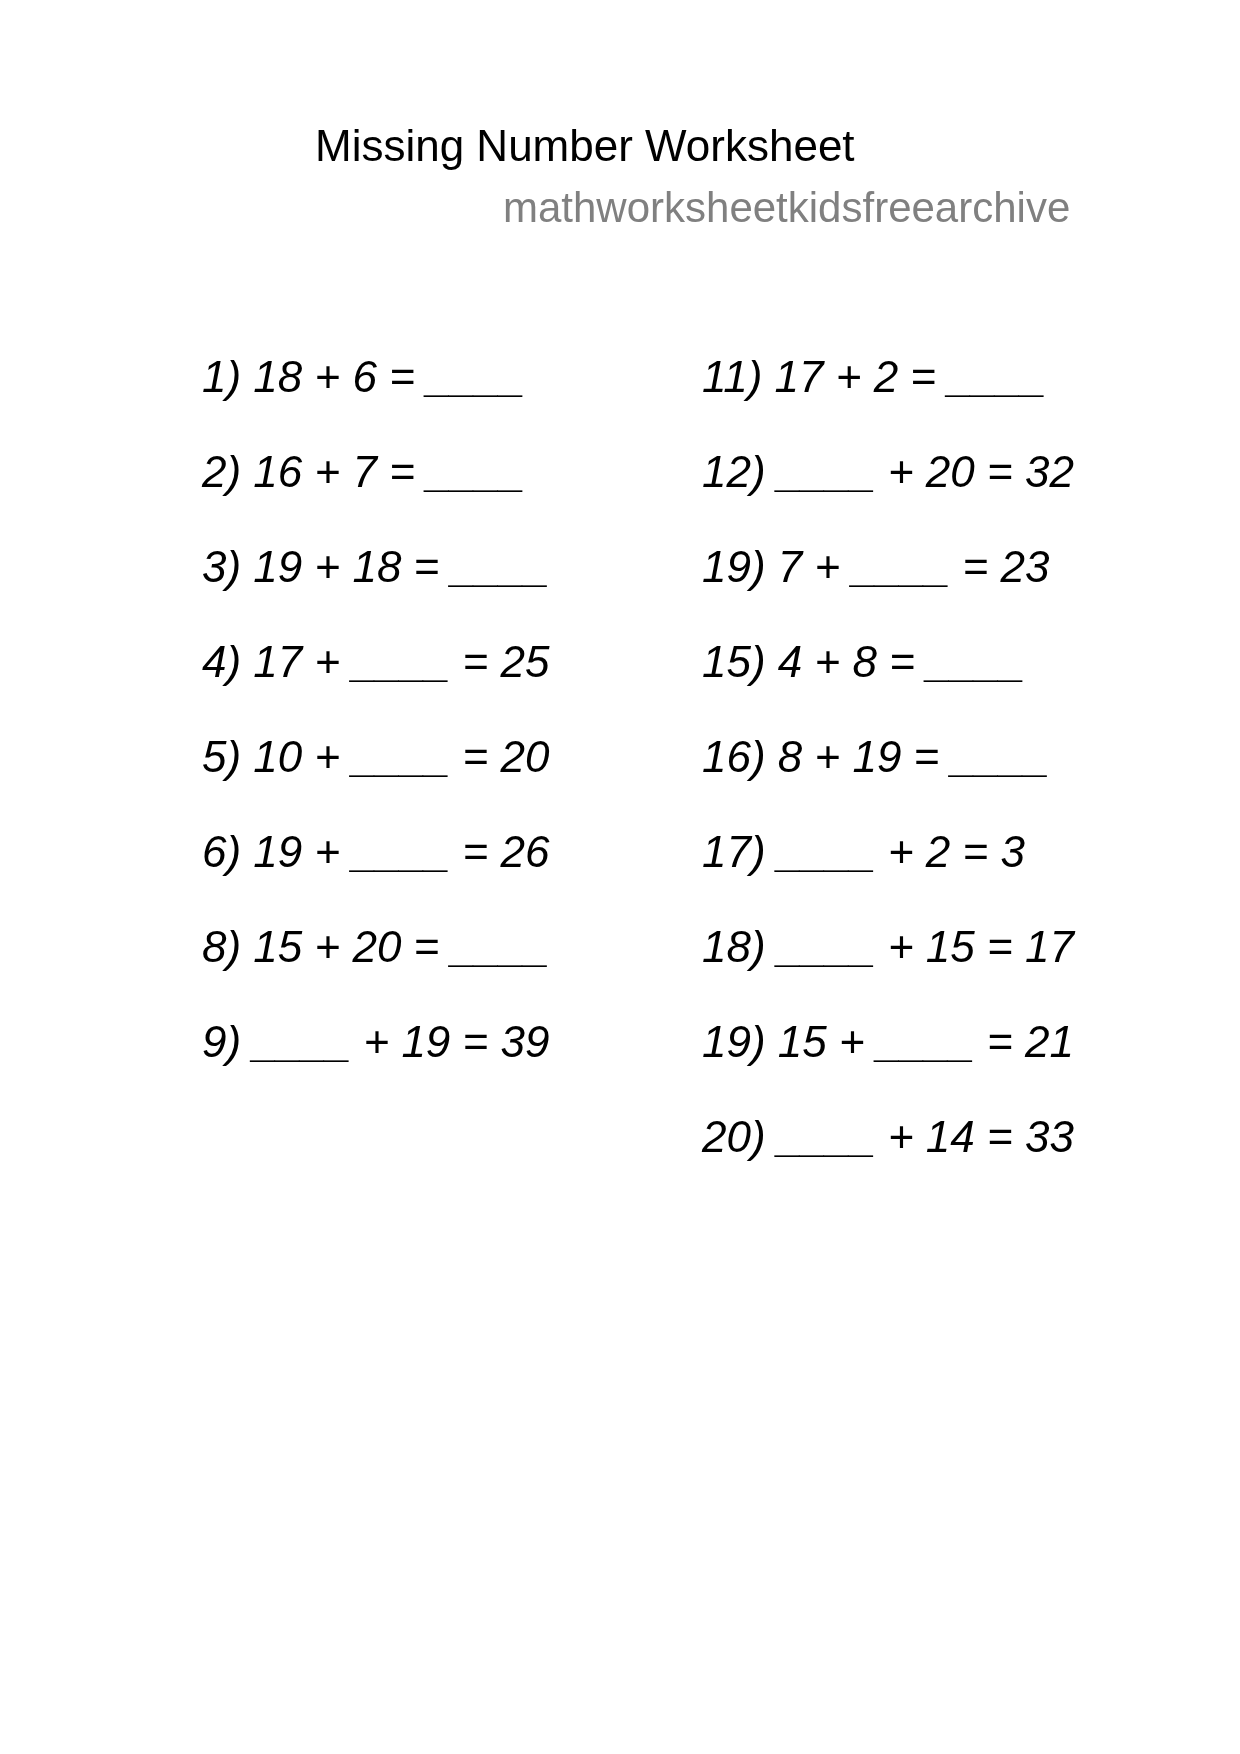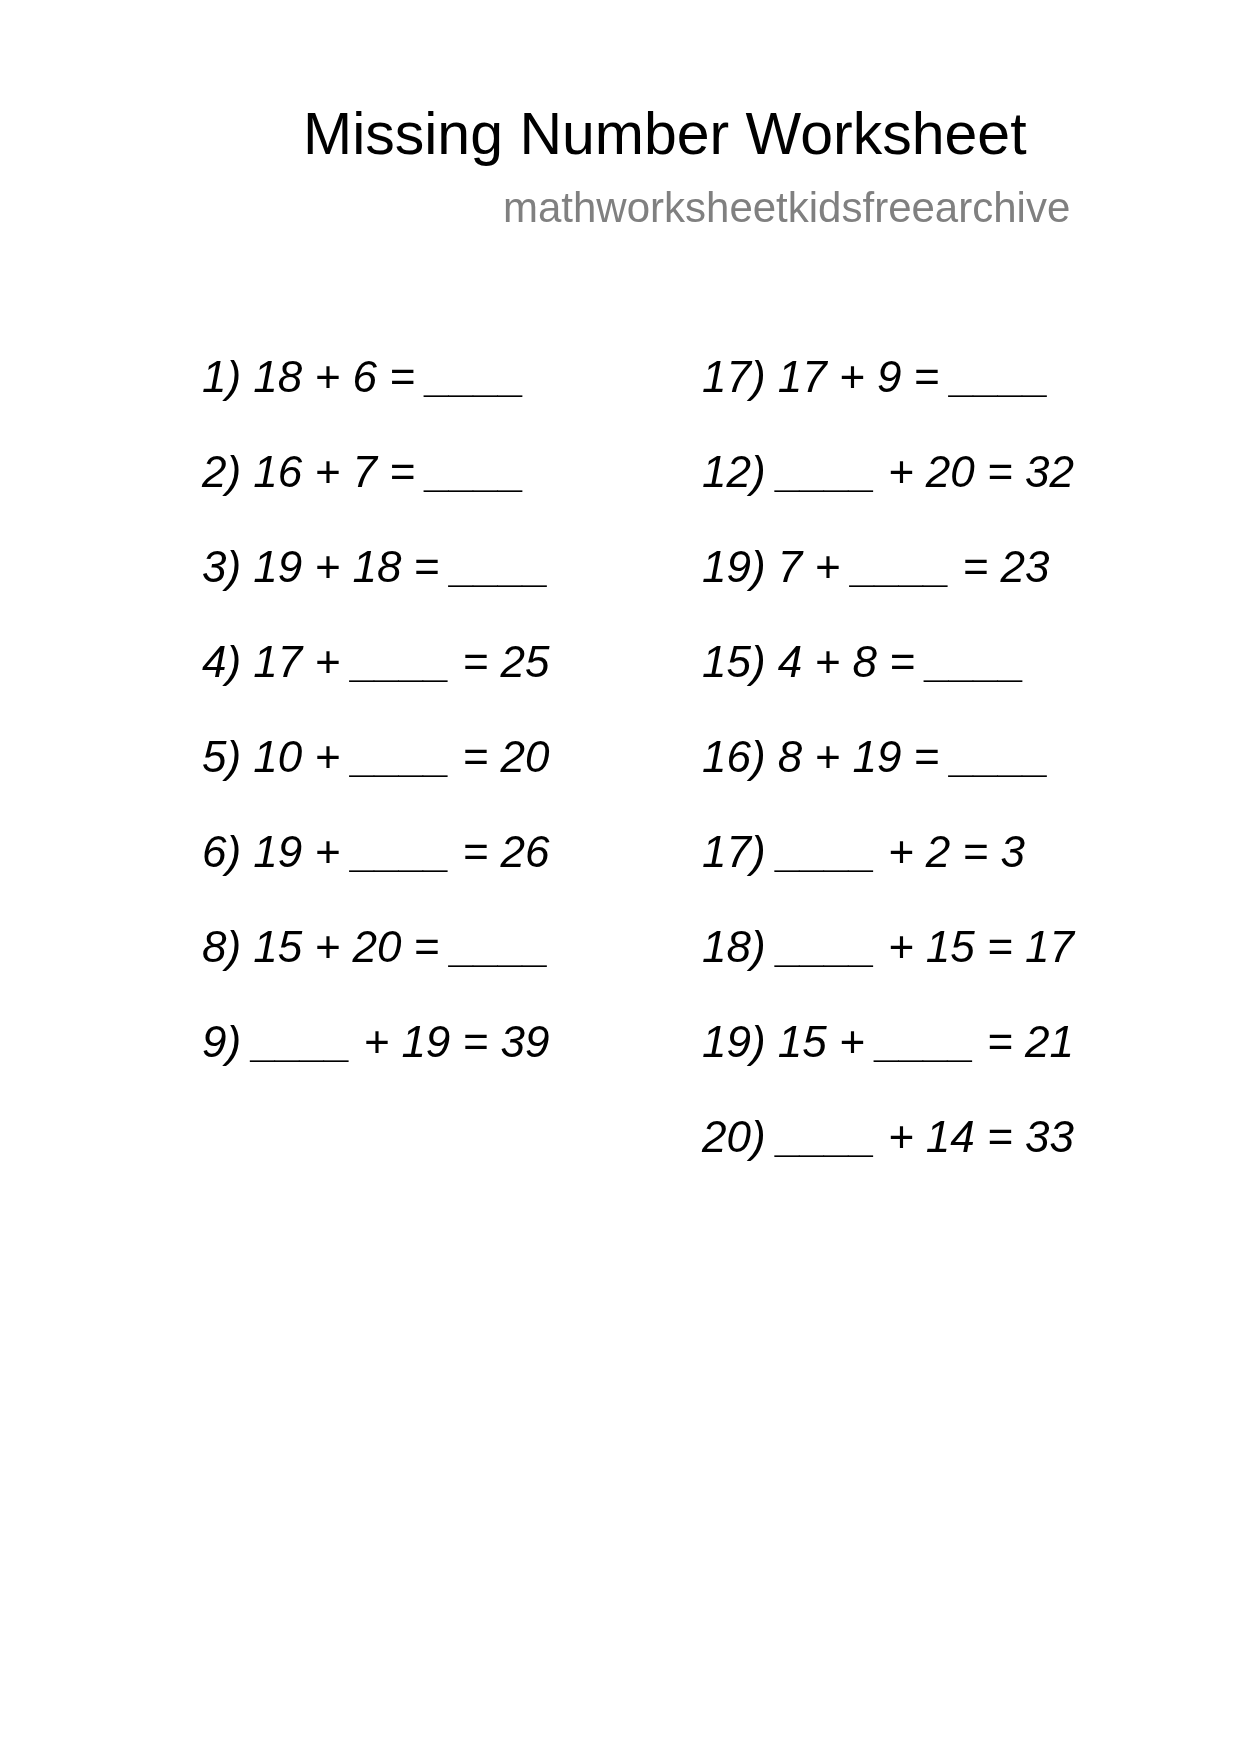--- a/index.html
+++ b/index.html
@@ -12,24 +12,24 @@
       height: 1754px;
       position: relative;
       overflow: hidden;
       font-family: "Liberation Sans", sans-serif;
       color: #000000;
     }
     .title {
       position: absolute;
       left: 303px;
       top: 104px;
-      font-size: 59px;
+      font-size: 44px;
       line-height: 60px;
       white-space: nowrap;
-      margin: 0;
+      margin: 12px;
       font-weight: normal;
     }
     .subtitle {
       position: absolute;
       left: 503px;
       top: 186px;
       font-size: 42px;
       line-height: 43px;
       white-space: nowrap;
       color: #808080;
@@ -62,21 +62,21 @@
   <li class="problem">2) 16 + 7 = ____</li>
   <li class="problem">3) 19 + 18 = ____</li>
   <li class="problem">4) 17 + ____ = 25</li>
   <li class="problem">5) 10 + ____ = 20</li>
   <li class="problem">6) 19 + ____ = 26</li>
   <li class="problem">8) 15 + 20 = ____</li>
   <li class="problem">9) ____ + 19 = 39</li>
 </ol>
 
 <ol class="column col-right">
-  <li class="problem">17) 17 + 9 = ____</li>
+  <li class="problem">11) 17 + 2 = ____</li>
   <li class="problem">12) ____ + 20 = 32</li>
   <li class="problem">19) 7 + ____ = 23</li>
   <li class="problem">15) 4 + 8 = ____</li>
   <li class="problem">16) 8 + 19 = ____</li>
   <li class="problem">17) ____ + 2 = 3</li>
   <li class="problem">18) ____ + 15 = 17</li>
   <li class="problem">19) 15 + ____ = 21</li>
   <li class="problem">20) ____ + 14 = 33</li>
 </ol>
 

